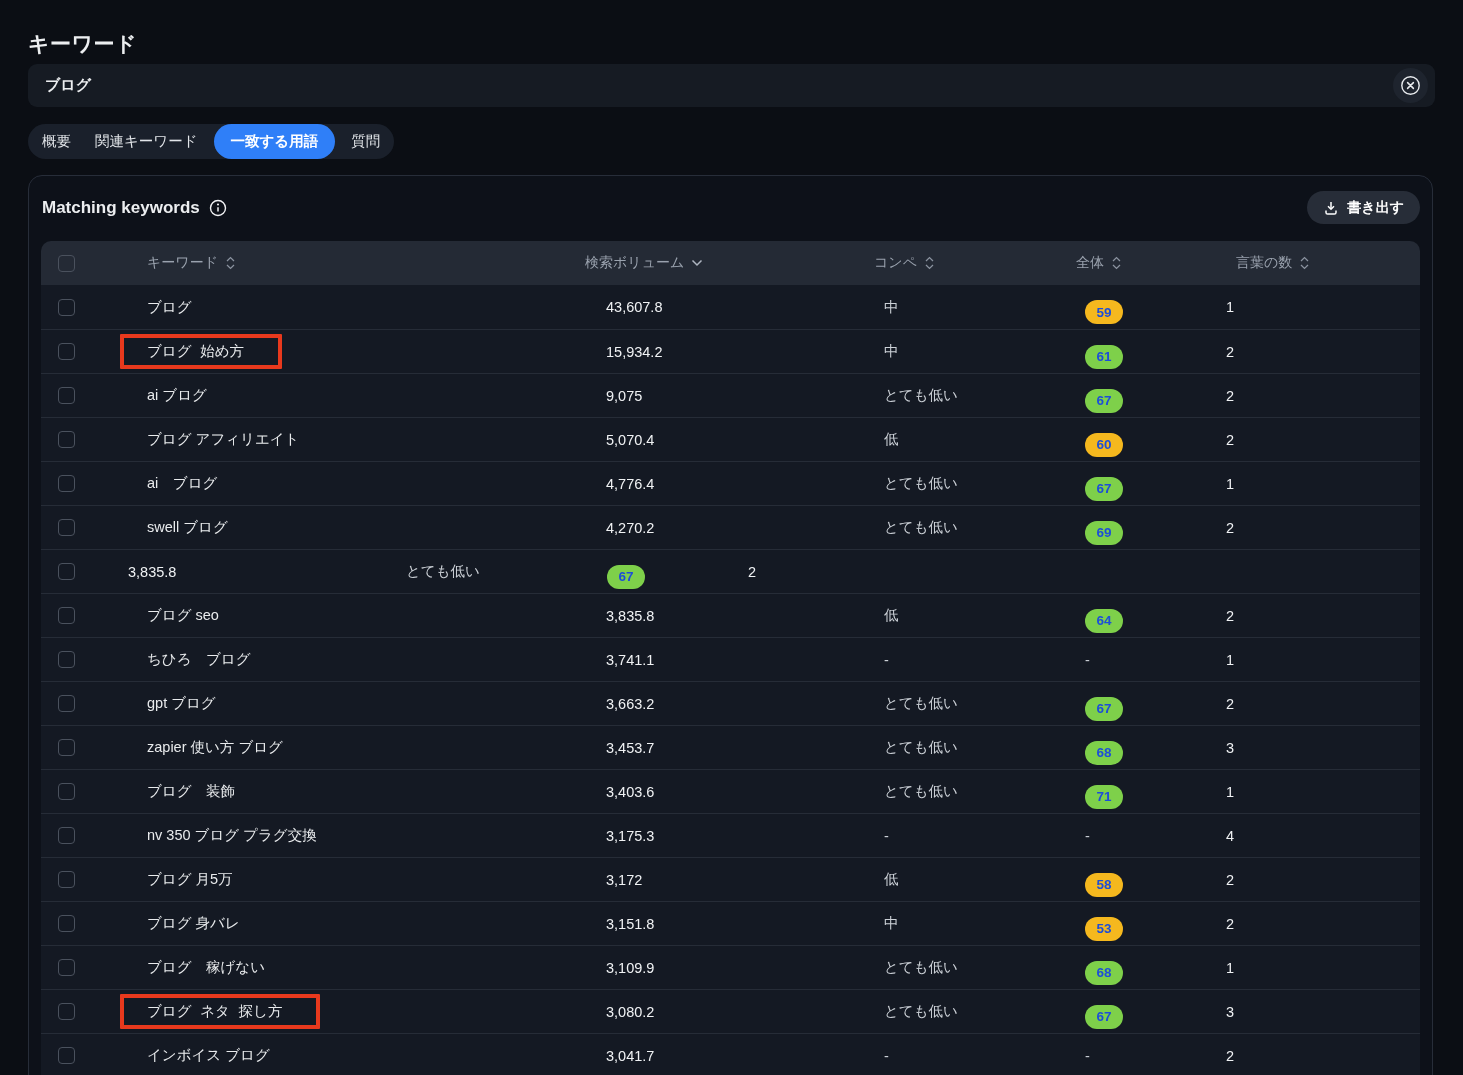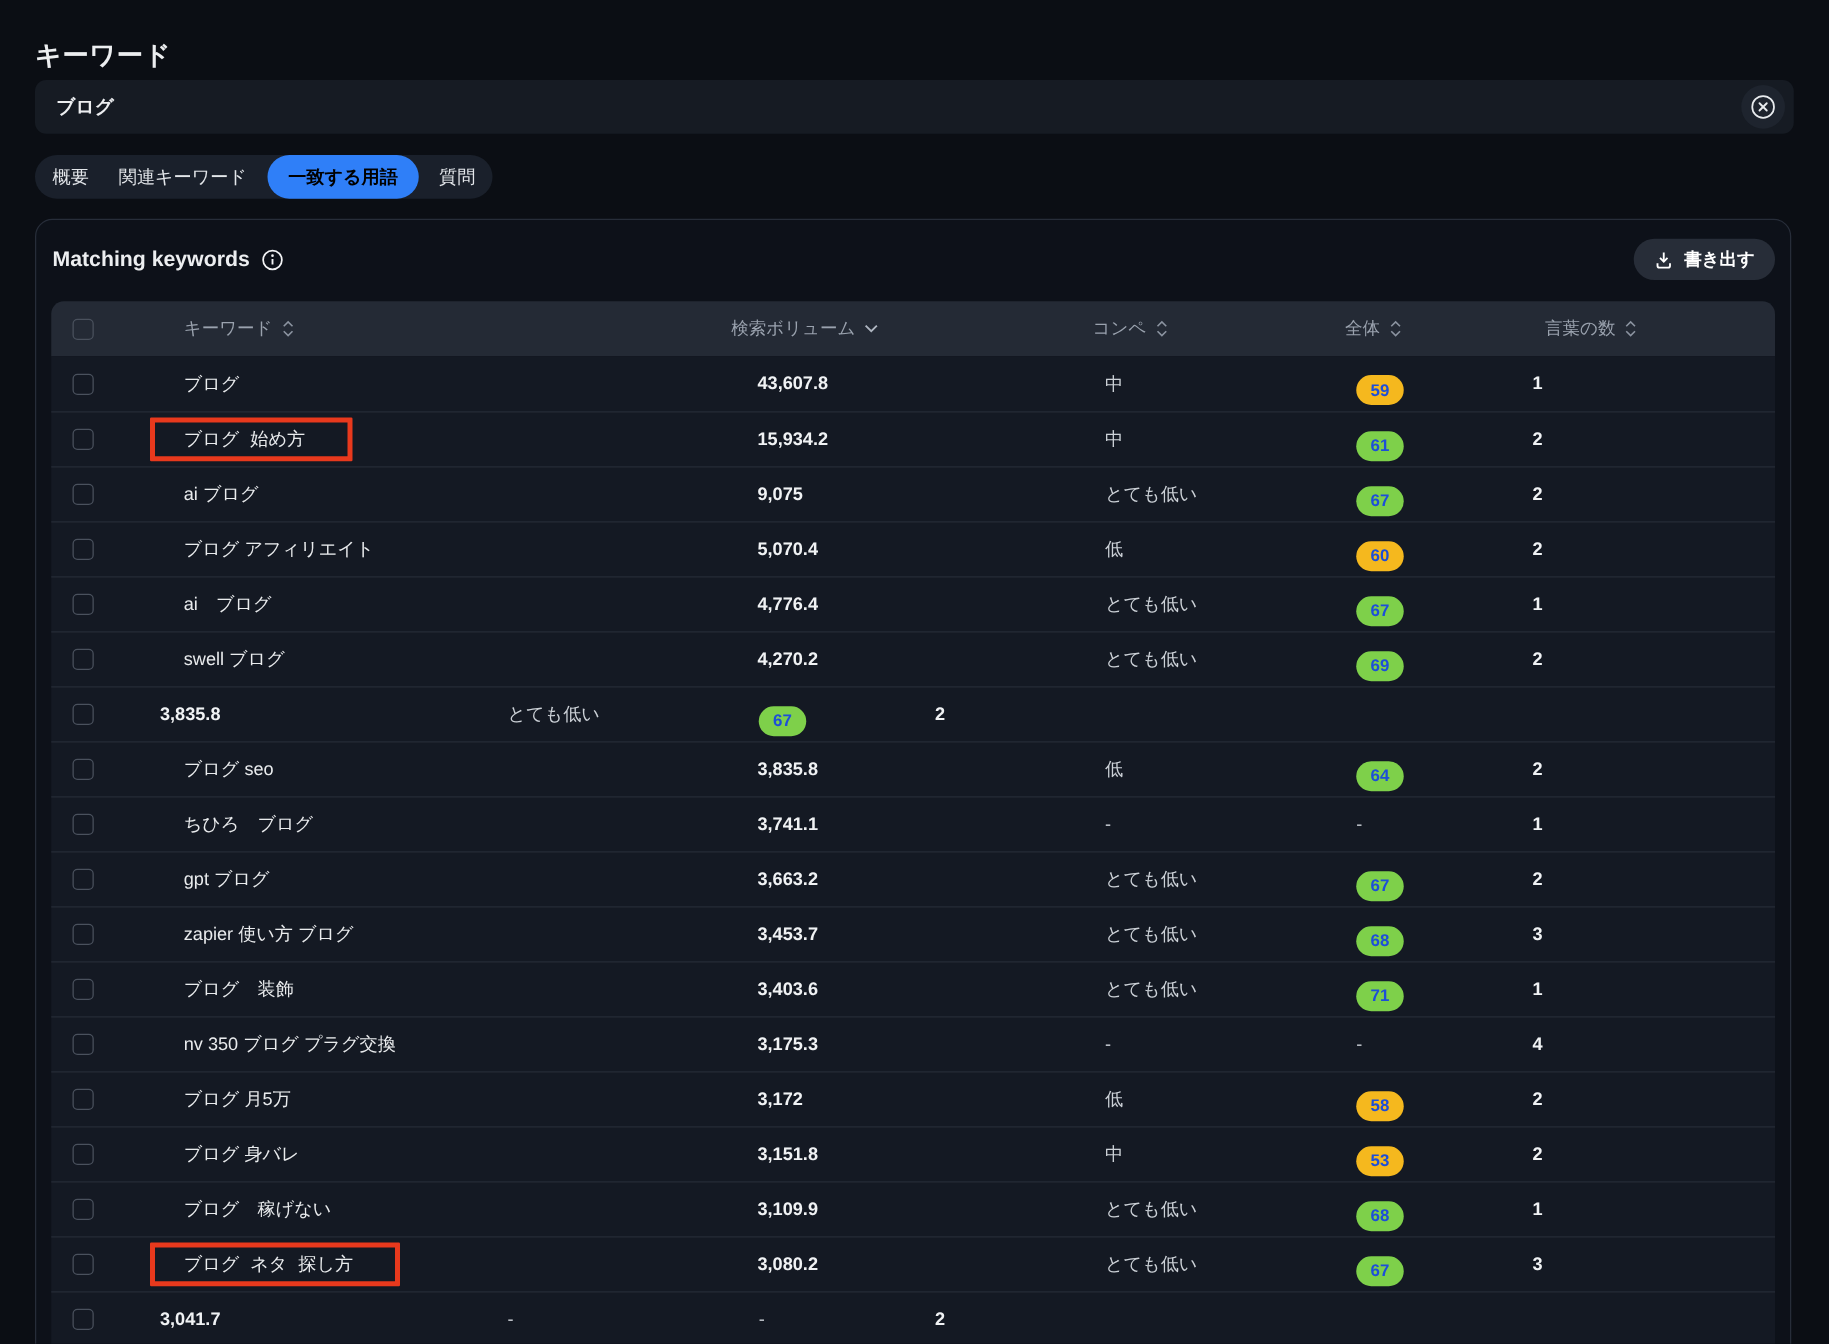--- a/index.html
+++ b/index.html
@@ -19,21 +19,21 @@
   
   .search-bar{position:absolute;left:28px;top:64px;width:1407px;height:43px;background:var(--input-bg);
     border-radius:9px;display:flex;align-items:center;}
   .search-value{margin-left:17px;font-size:15px;font-weight:600;}
   .clear-btn{position:absolute;right:7px;top:4px;width:35px;height:35px;border-radius:50%;
     background:#1e242e;display:flex;align-items:center;justify-content:center;cursor:pointer;}
   
   .tabs{position:absolute;left:28px;top:124px;height:35px;background:var(--tabs-bg);
     border-radius:18px;display:inline-flex;align-items:center;padding:0 14px;gap:24px;}
   .tab{font-size:14.5px;color:#e3e6ea;white-space:nowrap;cursor:pointer;}
-  .tab.selected{background:var(--blue);color:#000000;height:35px;display:flex;align-items:center;
+  .tab.selected{background:var(--blue);color:#ffffff;height:35px;display:flex;align-items:center;
     padding:0 17px;border-radius:18px;margin:0 -8px;font-weight:600;}
   
   .card{position:absolute;left:28px;top:175px;width:1405px;height:920px;background:var(--card-bg);
     border:1px solid var(--card-border);border-radius:14px;padding:15px 12px 0;}
   .card-header{height:33px;display:flex;align-items:center;padding-left:1px;}
   .card-title{font-size:17px;font-weight:bold;}
   .info-icon{margin-left:9px;display:flex;align-items:center;}
   .export-btn{margin-left:auto;height:33px;background:#272d38;border:none;border-radius:17px;
     display:flex;align-items:center;gap:8px;padding:0 16px;color:#fff;font-size:14px;
     font-family:inherit;font-weight:600;cursor:pointer;}
@@ -53,21 +53,21 @@
   .c5{width:125px;padding-left:44px;}
   .c6{width:254px;padding-left:60px;}
   .thead .c3{padding-left:1px;}
   .thead .c4{padding-left:18px;}
   .thead .c5{padding-left:35px;}
   .thead .c6{padding-left:70px;}
   .cb{width:17px;height:17px;border:1.5px solid var(--cb-border);border-radius:4px;cursor:pointer;flex:none;}
   .kw{color:#e9ebed;cursor:pointer;}
   .kw.hl{display:inline-block;border:4px solid var(--red);border-radius:1px;
     padding:4px 34px 4px 23px;margin-left:-27px;font-family:Liberation Mono, monospace;}
-  .vol,.words{color:#f0f2f4;font-weight:bold;}
+  .vol,.words{color:#f0f2f4;}
   .comp{color:var(--muted);}
   .badge{min-width:38px;height:24px;padding:0 8px;border-radius:12px;display:inline-flex;
     align-items:center;justify-content:center;color:#1d4ed8;font-size:13.5px;font-weight:bold;margin-top:10px;}
   .badge.yellow{background:var(--yellow);}
   .badge.green{background:var(--green);}
   .dash{color:#c6cbd2;}
 </style>
 </head>
 <body>
 
@@ -512,20 +512,23 @@
           </div>
     <div class="cell c6">
             <span class="words">3</span>
           </div>
   </div>
 
   <div class="row">
     <div class="cell c1">
             <div class="cb"></div>
           </div>
+    <div class="cell c2">
+            <span class="kw">インボイス ブログ</span>
+          </div>
     <div class="cell c3">
             <span class="vol">3,041.7</span>
           </div>
     <div class="cell c4">
             <span class="comp">-</span>
           </div>
     <div class="cell c5">
             <span class="dash">-</span>
           </div>
     <div class="cell c6">

